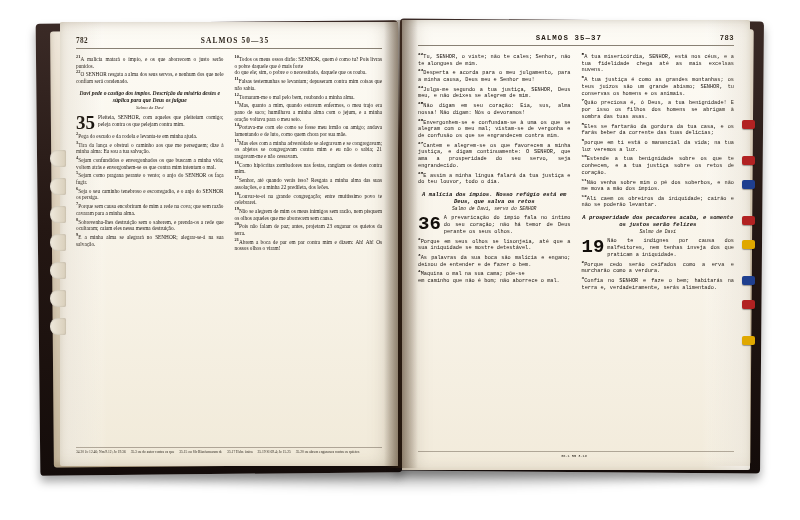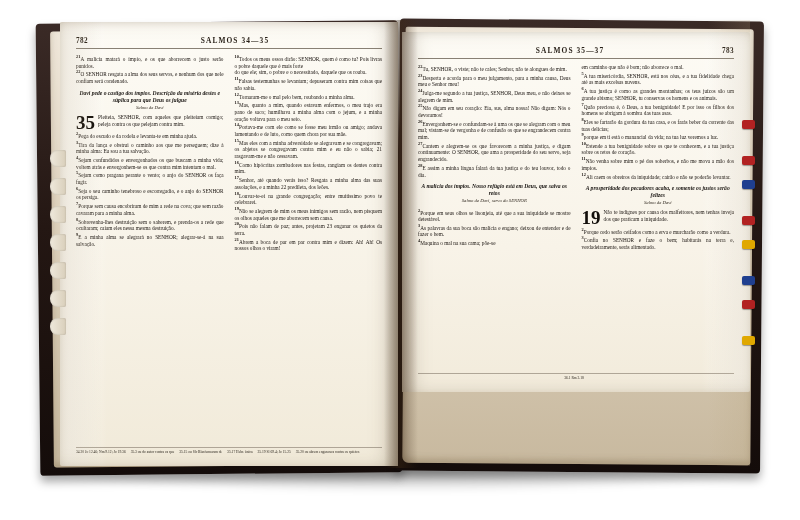--- a/index.html
+++ b/index.html
@@ -72,28 +72,29 @@
     left: 60px; top: 22px;
     width: 338px; height: 444px;
     border-radius: 2px 0 0 2px;
     box-shadow: inset -14px 0 22px -10px rgba(90,70,45,0.55),
                 inset 3px 2px 8px -4px rgba(120,100,70,0.25);
     background:
       linear-gradient(90deg, rgba(255,255,255,0.75) 0%, rgba(255,255,255,0) 14%),
       linear-gradient(180deg,#fdfbf5 0%, #f7f2e6 60%, #f1ead9 100%);
   }
   .page-right {
-    left: 402px; top: 32px;
-    width: 348px; height: 360px;
+    left: 402px; top: 20px;
+    width: 348px; height: 450px;
     border-radius: 0 2px 2px 0;
     box-shadow: inset 14px 0 22px -10px rgba(90,70,45,0.5),
                 inset -3px 2px 8px -4px rgba(120,100,70,0.22);
     background:
       linear-gradient(270deg, rgba(255,255,255,0.7) 0%, rgba(255,255,255,0) 14%),
       linear-gradient(180deg,#fdfbf5 0%, #f8f3e8 60%, #f2ebdb 100%);
+    font-family: Liberation Mono, monospace;
   }
 
   
   .gutter {
     position: absolute;
     left: 384px; top: 20px;
     width: 34px; height: 448px;
     background: linear-gradient(90deg, rgba(60,40,20,0.00) 0%, rgba(60,40,20,0.34) 38%, rgba(60,40,20,0.42) 50%, rgba(60,40,20,0.30) 62%, rgba(60,40,20,0) 100%);
     pointer-events: none;
   }
@@ -214,21 +215,21 @@
   <div class="cover cover-left"></div>
   <div class="cover cover-right"></div>
 
   <div class="edge edge-left"></div>
   <div class="edge edge-right"></div>
 
   <div class="page page-left">
     <div class="page-inner">
       <div class="hdr">
         <span>782</span>
-        <span class="ctr">SALMOS 34—35</span>
+        <span class="ctr">SALMOS 50—35</span>
         <span></span>
       </div>
       <div class="rule"></div>
 
       <div class="cols">
 
         <p><span class="vn">21</span>A malícia matará o ímpio, e os que aborrecem o justo serão punidos.</p>
         <p><span class="vn">22</span>O SENHOR resgata a alma dos seus servos, e nenhum dos que nele confiam será condenado.</p>
 
         <div class="sechead">Davi pede o castigo dos ímpios. Descrição da miséria destes e súplica para que Deus os julgue</div>
@@ -290,20 +291,24 @@
         <p><span class="vn">23</span>Desperta e acorda para o meu julgamento, para a minha causa, Deus meu e Senhor meu!</p>
         <p><span class="vn">24</span>Julga-me segundo a tua justiça, SENHOR, Deus meu, e não deixes se alegrem de mim.</p>
         <p><span class="vn">25</span>Não digam em seu coração: Eia, sus, alma nossa! Não digam: Nós o devoramos!</p>
         <p><span class="vn">26</span>Envergonhem-se e confundam-se à uma os que se alegram com o meu mal; vistam-se de vergonha e de confusão os que se engrandecem contra mim.</p>
         <p><span class="vn">27</span>Cantem e alegrem-se os que favorecem a minha justiça, e digam continuamente: O SENHOR, que ama a prosperidade do seu servo, seja engrandecido.</p>
         <p><span class="vn">28</span>E assim a minha língua falará da tua justiça e do teu louvor, todo o dia.</p>
 
         <div class="sechead">A malícia dos ímpios. Nosso refúgio está em Deus, que salva os retos</div>
         <div class="byline">Salmo de Davi, servo do SENHOR</div>
 
+        <div class="chapblock">
+          <span class="chapnum">36</span>
+          <p>A prevaricação do ímpio fala no íntimo do seu coração; não há temor de Deus perante os seus olhos.</p>
+        </div>
         <p><span class="vn">2</span>Porque em seus olhos se lisonjeia, até que a sua iniquidade se mostre detestável.</p>
         <p><span class="vn">3</span>As palavras da sua boca são malícia e engano; deixou de entender e de fazer o bem.</p>
         <p><span class="vn">4</span>Maquina o mal na sua cama; põe-se</p>
 
         <p>em caminho que não é bom; não aborrece o mal.</p>
         <p><span class="vn">5</span>A tua misericórdia, SENHOR, está nos céus, e a tua fidelidade chega até as mais excelsas nuvens.</p>
         <p><span class="vn">6</span>A tua justiça é como as grandes montanhas; os teus juízos são um grande abismo; SENHOR, tu conservas os homens e os animais.</p>
         <p><span class="vn">7</span>Quão preciosa é, ó Deus, a tua benignidade! E por isso os filhos dos homens se abrigam à sombra das tuas asas.</p>
         <p><span class="vn">8</span>Eles se fartarão da gordura da tua casa, e os farás beber da corrente das tuas delícias;</p>
         <p><span class="vn">9</span>porque em ti está o manancial da vida; na tua luz veremos a luz.</p>

